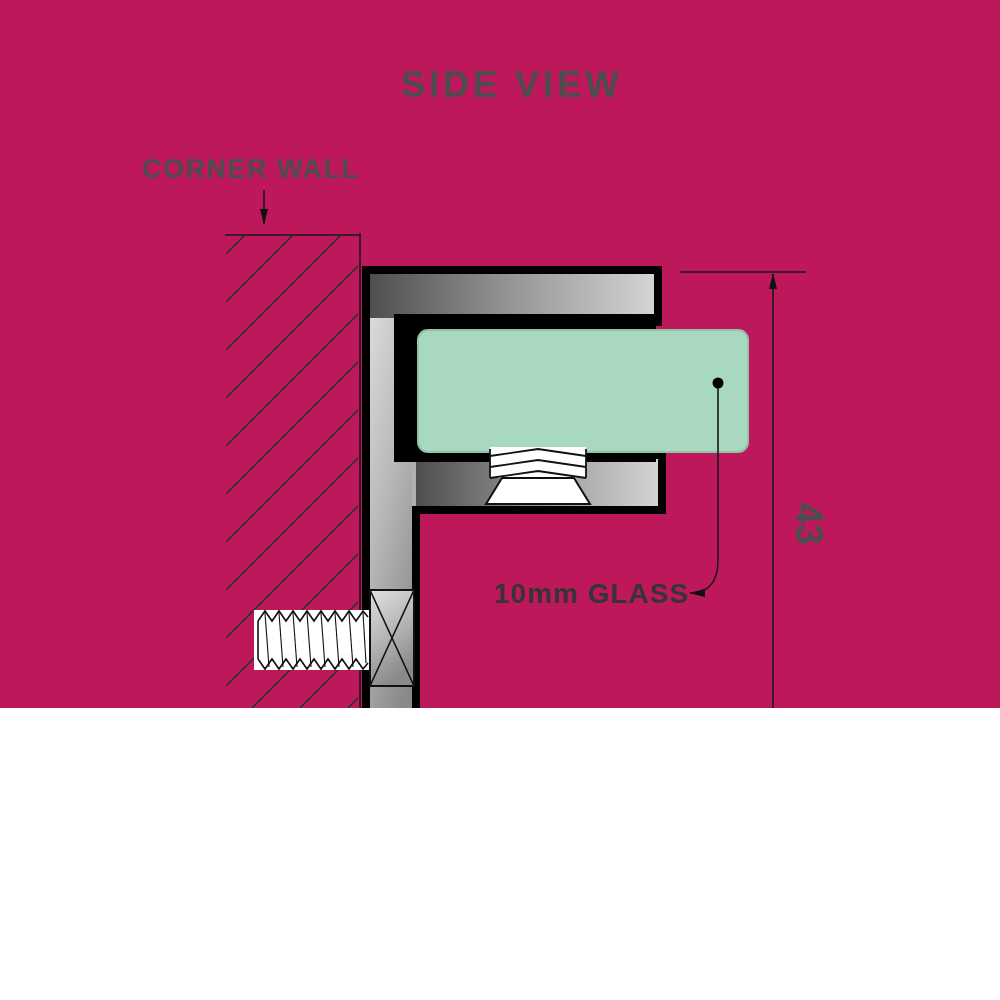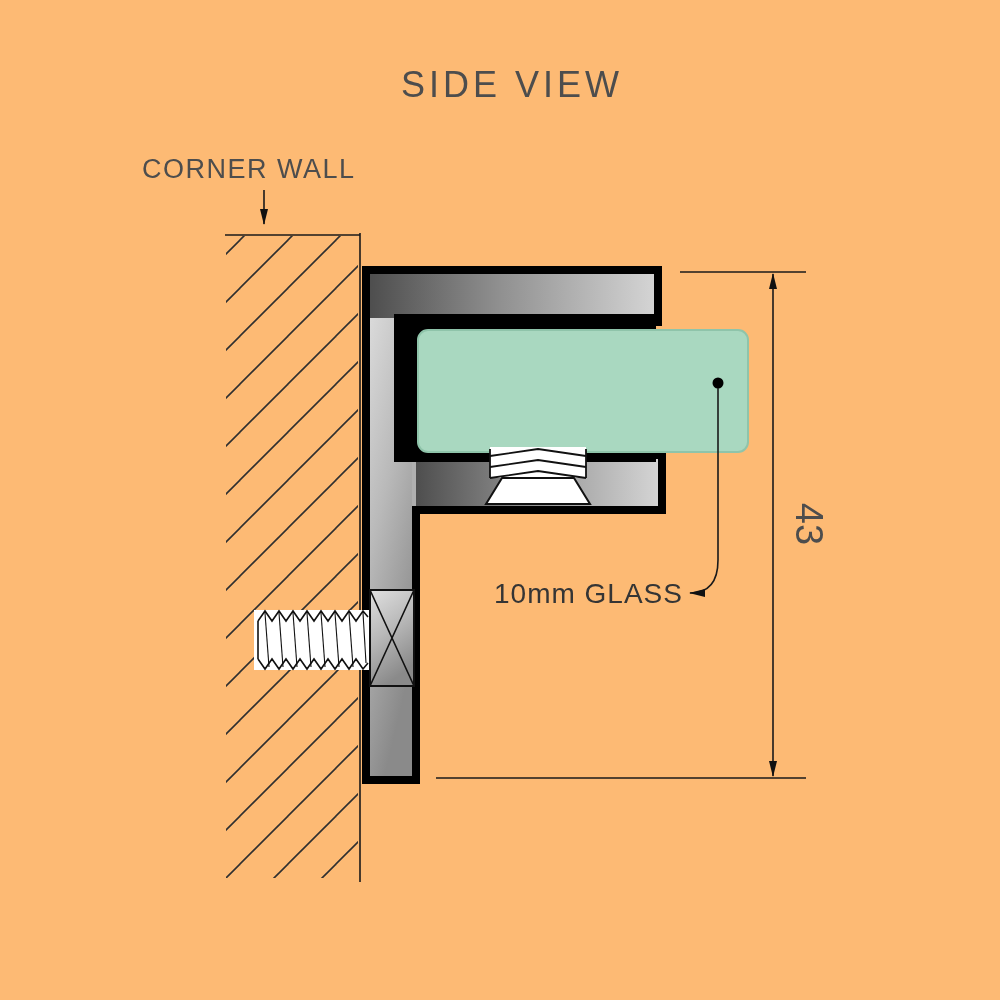--- a/index.html
+++ b/index.html
@@ -1,16 +1,16 @@
 <!DOCTYPE html>
 <html><head>
 <meta charset="utf-8">
 <style>
   html,body{margin:0;padding:0;background:#ffffff;}
-  .stage{position:relative;width:1000px;height:1000px;background:#fdba74;overflow:hidden;}
+  .stage{position:relative;width:1000px;height:708px;background:#be185d;overflow:hidden;font-weight:bold;}
   svg{display:block;}
   .t-title{font-family:"Liberation Sans",sans-serif;font-size:36px;letter-spacing:4px;fill:#4d4d4d;}
   .t-label{font-family:"Liberation Sans",sans-serif;font-size:27px;letter-spacing:1.5px;fill:#4d4d4d;}
   .t-glass{font-family:"Liberation Sans",sans-serif;font-size:28px;letter-spacing:1px;fill:#353535;}
   .t-dim{font-family:"Liberation Sans",sans-serif;font-size:38px;fill:#4d4d4d;}
   .thin{stroke:#1a1a1a;stroke-width:1.6;fill:none;}
   .mech{stroke:#111;stroke-width:1.8;fill:none;}
 </style>
 </head>
 <body>

